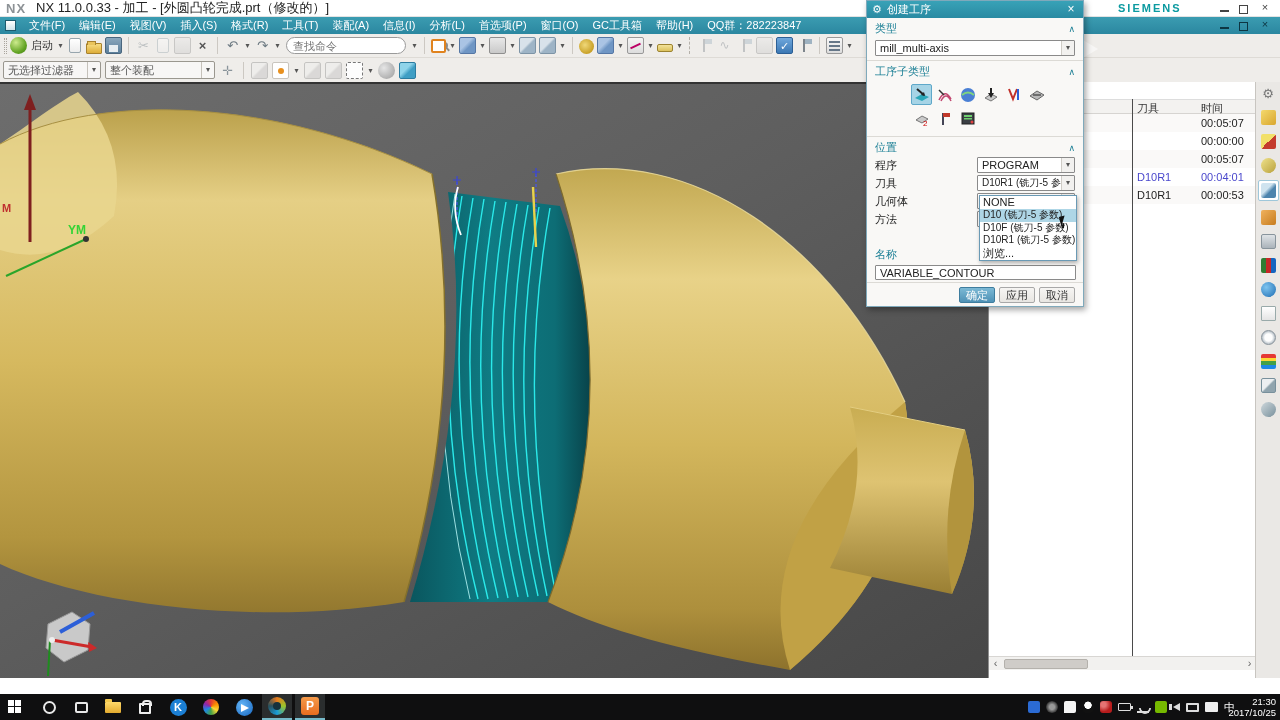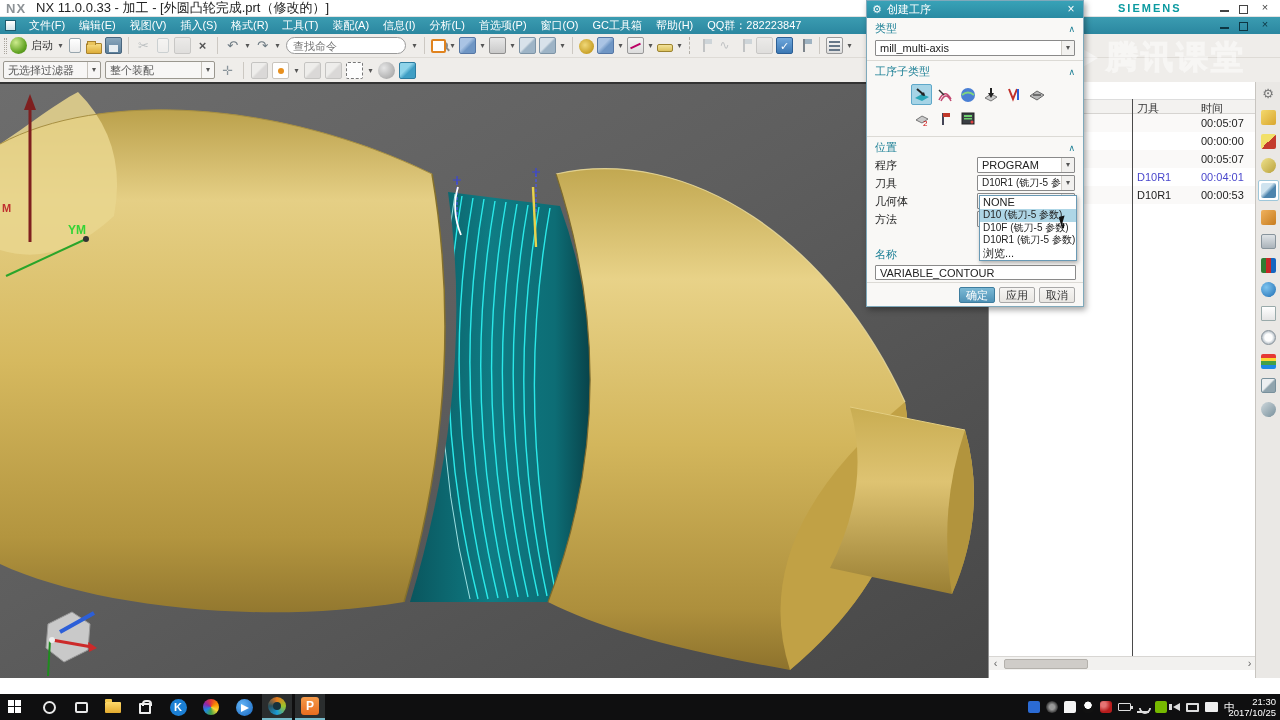--- a/index.html
+++ b/index.html
@@ -578,21 +578,20 @@
 
     <div class="btnrow">
       <span class="btn primary">确定</span>
       <span class="btn">应用</span>
       <span class="btn">取消</span>
     </div>
   </div>
 
   <div class="watermark">
     <span class="wm-play"></span>
-    <span class="wm-text">腾讯课堂</span>
   </div>
 
 
   <div class="taskbar">
     <span class="tb-item" style="left:0">
         <span class="w-start">
           <i></i>
           <i></i>
           <i></i>
           <i></i>

